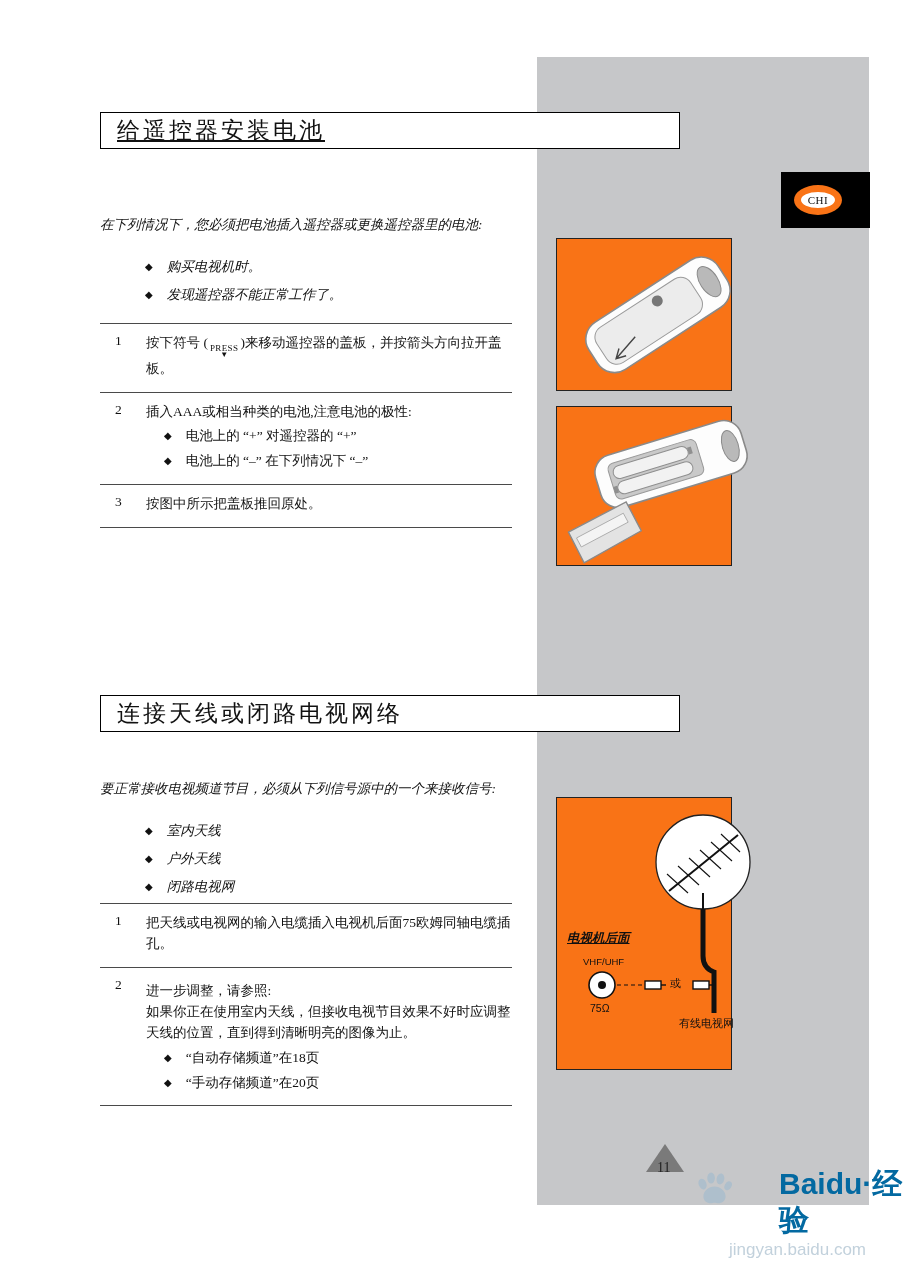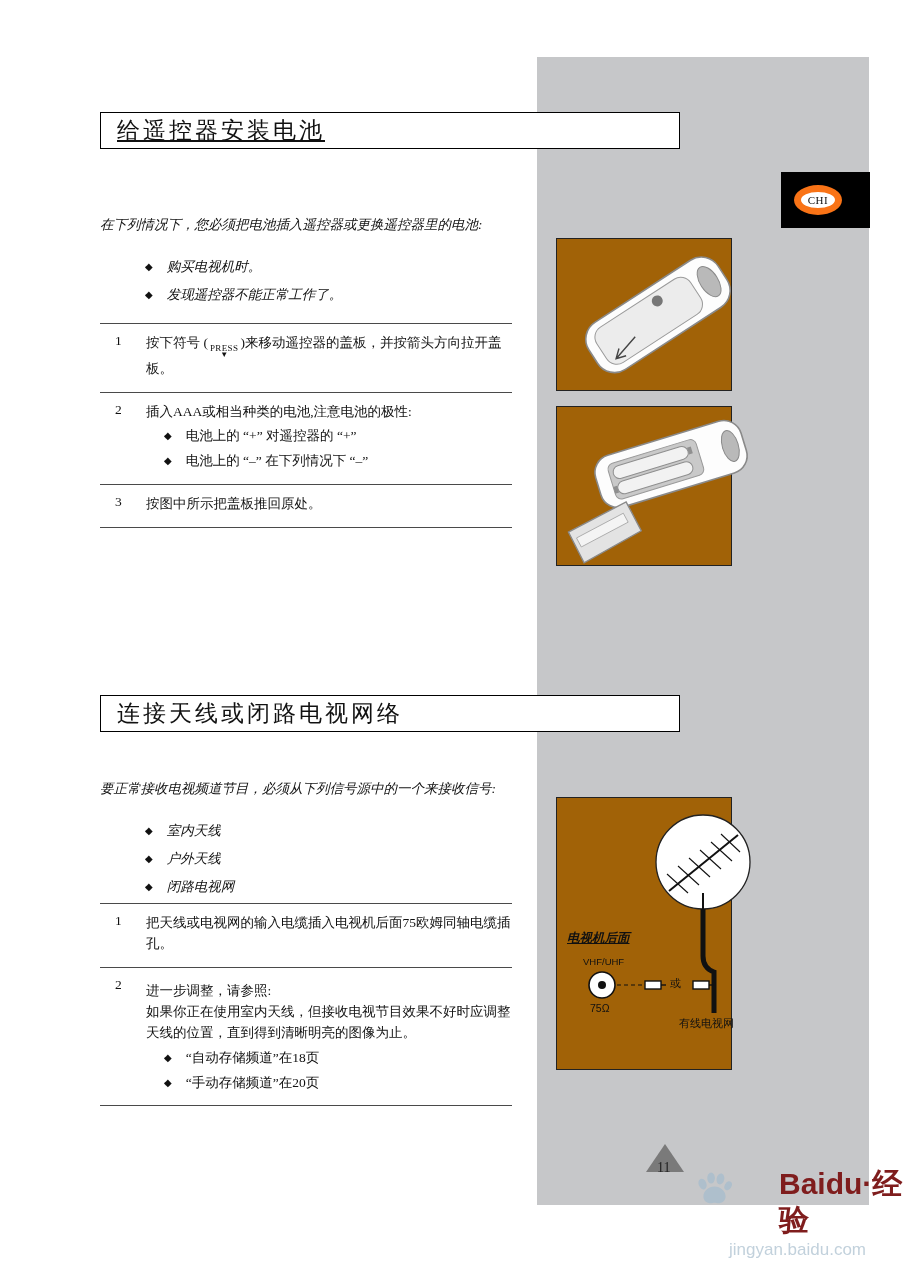--- a/index.html
+++ b/index.html
@@ -31,39 +31,39 @@
   .step .num { width:46px; padding-left:15px; font-size:13.5px; flex:none; }
   .step .content { flex:1; font-size:13.5px; line-height:1.55; }
   .step-bullet { display:flex; align-items:baseline; margin-top:4px; padding-left:18px; }
   .step-bullet .diamond { font-size:10px; margin-right:14px; position:relative; top:-1px; }
 
   .press-stack { display:inline-flex; flex-direction:column; align-items:center; vertical-align:-4px; line-height:.8; margin:0 2px; }
   .press-word { font-size:9px; letter-spacing:.4px; }
   .press-arrow { font-size:8px; }
 
   
-  .fig-box { position:absolute; left:556px; width:176px; background:#a16207; border:1px solid #222; z-index:4; }
+  .fig-box { position:absolute; left:556px; width:176px; background:#f97316; border:1px solid #222; z-index:4; }
   .fig-box svg { display:block; }
   .fig-label { position:absolute; font-family:"Liberation Serif", serif; color:#111; white-space:nowrap; }
   .lbl-rear { left:10px; top:132px; font-size:12.5px; font-weight:bold; font-style:italic; text-decoration:underline; }
   .lbl-vhf { left:26px; top:158px; font-size:9.5px; font-family:"Liberation Sans", sans-serif; }
   .lbl-ohm { left:33px; top:204px; font-size:10.5px; font-family:"Liberation Sans", sans-serif; }
   .lbl-or  { left:113px; top:178px; font-size:11px; }
   .lbl-cable { left:122px; top:218px; font-size:11px; }
 
   
   .page-triangle { position:absolute; left:646px; top:1144px; width:0; height:0;
                    border-left:19px solid transparent; border-right:19px solid transparent;
                    border-bottom:28px solid #7a7a7a; z-index:6; }
   .page-num { position:absolute; left:657px; top:1160px; font-size:14px; color:#222; z-index:7; }
 
   
   .watermark { position:absolute; left:694px; top:1166px; display:flex; align-items:flex-start; z-index:8; }
   .wm-text { margin-left:4px; }
-  .wm-title { font-family:"Liberation Sans", sans-serif; font-weight:bold; font-size:30px; color:#7f1d1d; line-height:1.2;margin-left:40px; }
+  .wm-title { font-family:"Liberation Sans", sans-serif; font-weight:bold; font-size:30px; color:#0369a1; line-height:1.2;margin-left:40px; }
   .wm-url { font-family:"Liberation Sans", sans-serif; font-size:17px; color:#c2d1dc; margin-top:2px; margin-left:-10px; }
 </style>
 </head>
 <body>
 
 <div class="page">
 
   <div class="gray-band"></div>
 
   <div class="chi-tab">

